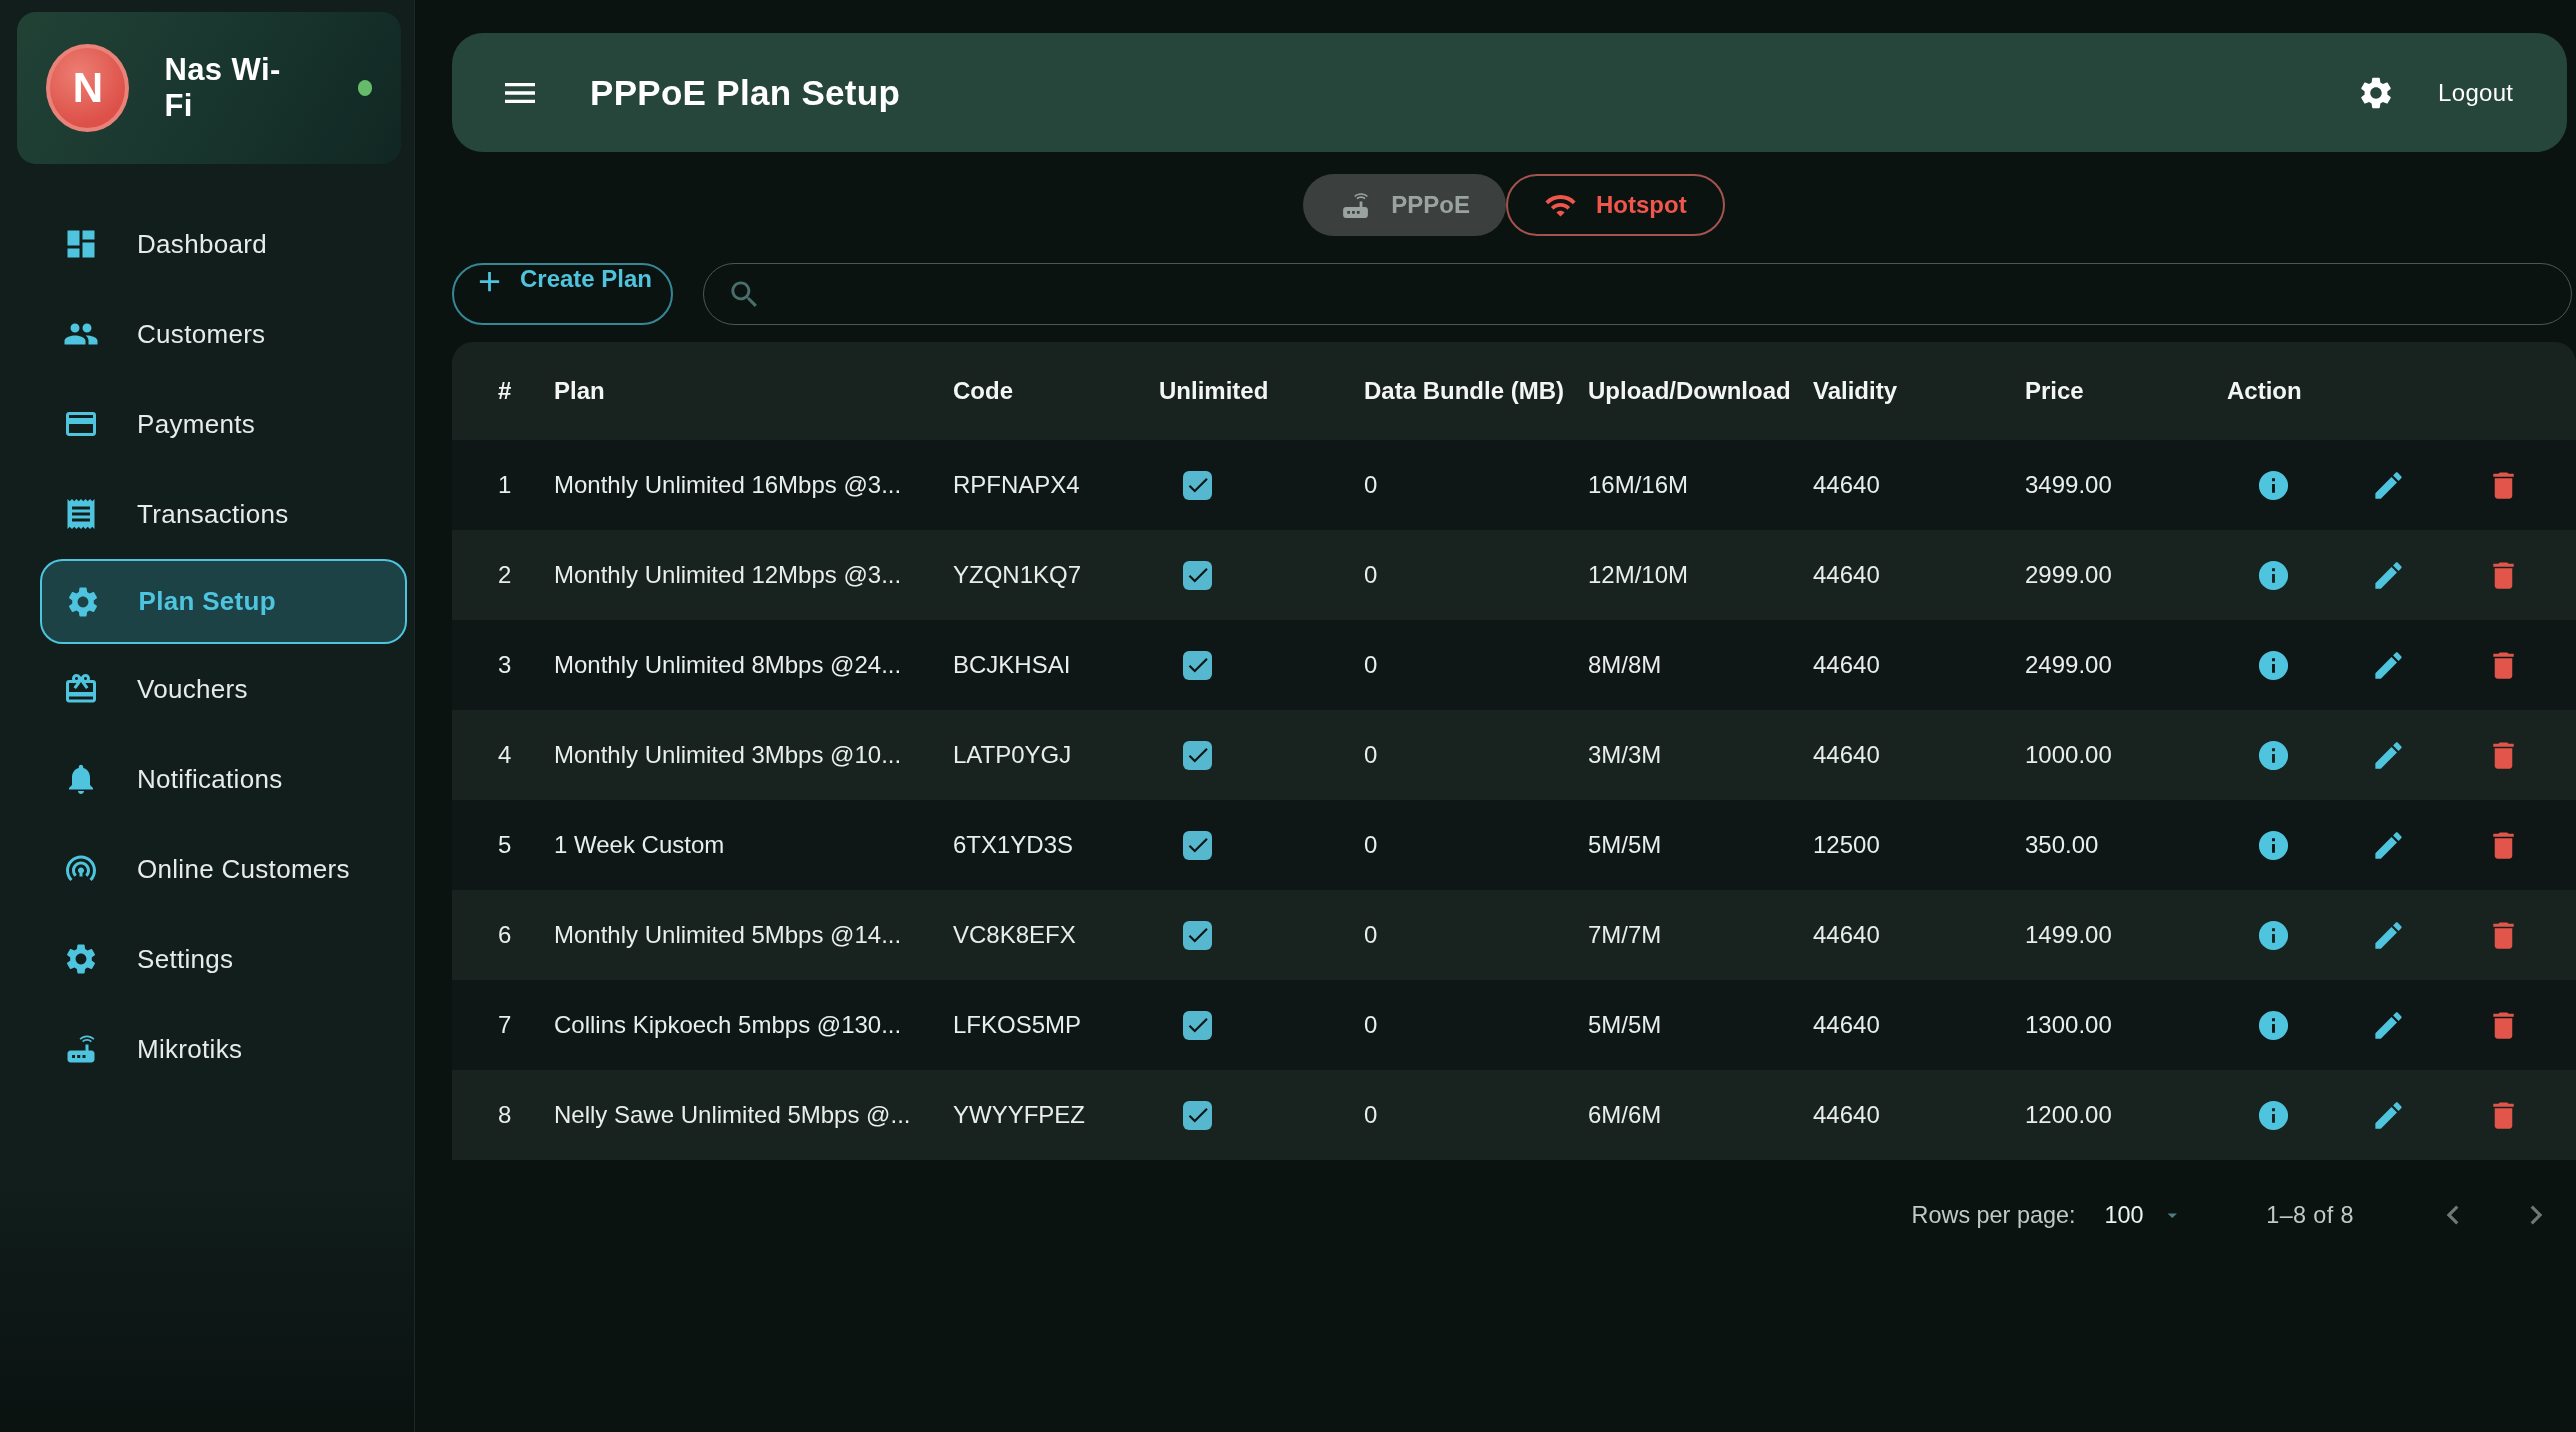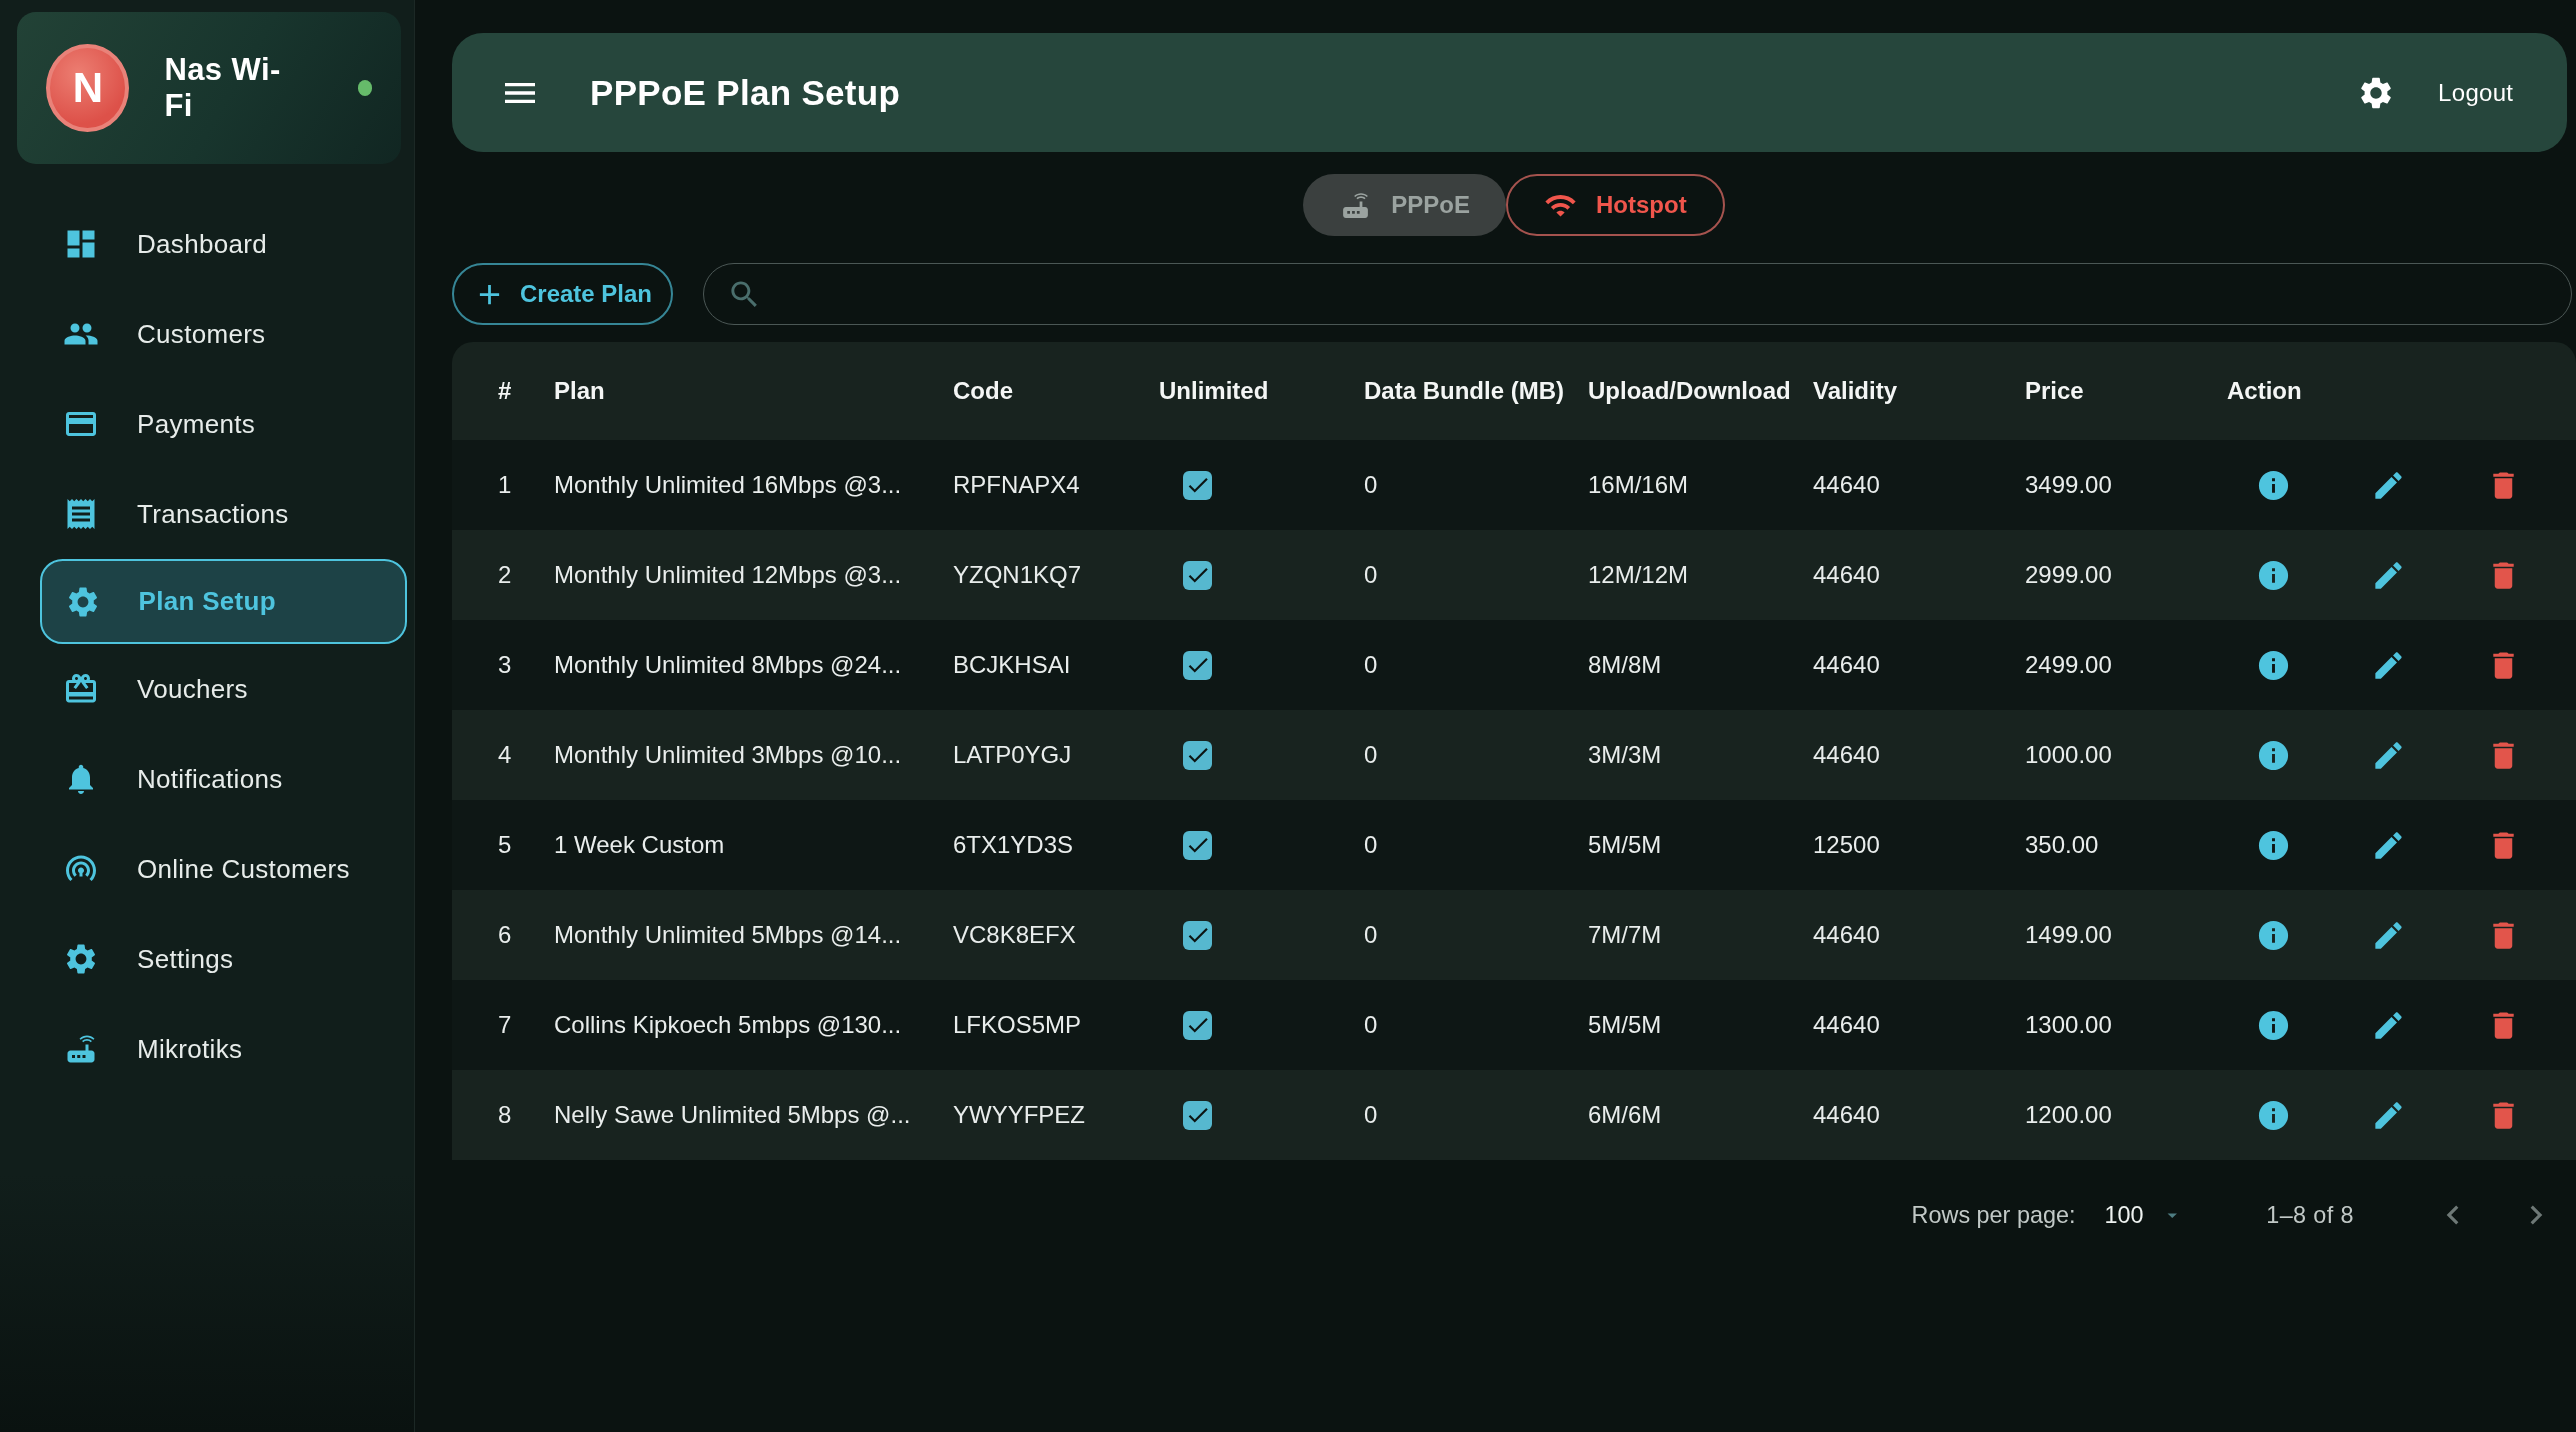--- a/index.html
+++ b/index.html
@@ -87,21 +87,21 @@
     padding:0 36px;gap:19px;font-size:24px;font-weight:600;cursor:pointer;
   }
   .pill svg{width:33px;height:33px;fill:currentColor;}
   .pill.pppoe{background:#3b403f;color:#9ba3a0;}
   .pill.hotspot{background:transparent;border:2.6px solid #a5534e;color:#f1564c;}
 
   
   .create-btn{
     position:absolute;left:452px;top:263px;width:221px;height:62px;
     border:2.2px solid rgba(78,196,222,.65);border-radius:31px;
-    display:flex;align-items:center;justify-content:center;gap:14px;
+    display:flex;align-items:flex-start;justify-content:center;gap:14px;
     color:var(--accent);font-size:24px;font-weight:600;cursor:pointer;
     background:transparent;
   }
   .create-btn svg{width:33px;height:33px;fill:currentColor;}
   .search-wrap{
     position:absolute;left:703px;top:263px;right:4.3px;height:62px;
     border:1.7px solid #4b5755;border-radius:31px;
     display:flex;align-items:center;padding:0 22.5px;gap:19px;background:transparent;
   }
   .search-wrap svg{width:35px;height:35px;fill:#4a6e6c;flex:0 0 35px;}
@@ -362,21 +362,21 @@
     <div class="cell c-plan">Monthly Unlimited 12Mbps @3...</div>
     <div class="cell c-code">YZQN1KQ7</div>
     <div class="cell">
       <div class="checkbox">
         <svg viewBox="0 0 24 24">
               <path d="M9 16.17L4.83 12l-1.42 1.41L9 19 21 7l-1.41-1.41z"></path>
             </svg>
       </div>
     </div>
     <div class="cell c-bundle">0</div>
-    <div class="cell c-updown">12M/12M</div>
+    <div class="cell c-updown">12M/10M</div>
     <div class="cell c-validity">44640</div>
     <div class="cell c-price">2999.00</div>
     <div class="cell actions">
       <div class="icon-btn icon-info">
         <svg viewBox="0 0 24 24">
               <path d="M12 2C6.48 2 2 6.48 2 12s4.48 10 10 10 10-4.48 10-10S17.52 2 12 2zm1 15h-2v-6h2v6zm0-8h-2V7h2v2z"></path>
             </svg>
       </div>
       <div class="icon-btn icon-edit">
         <svg viewBox="0 0 24 24">

